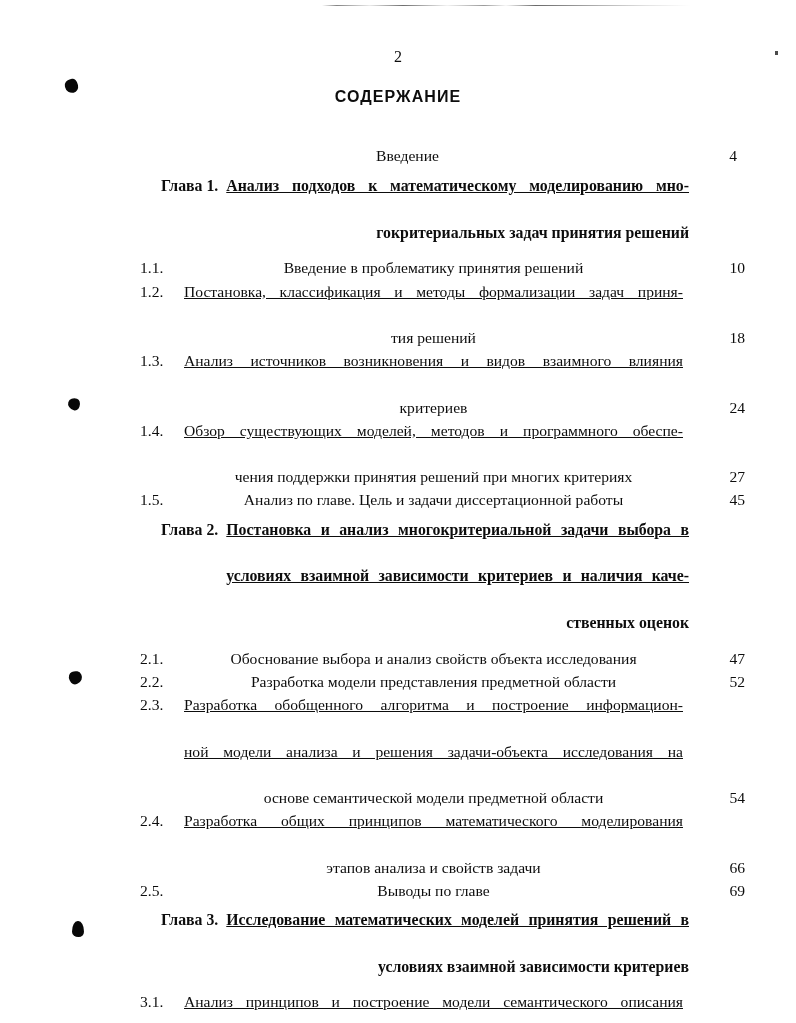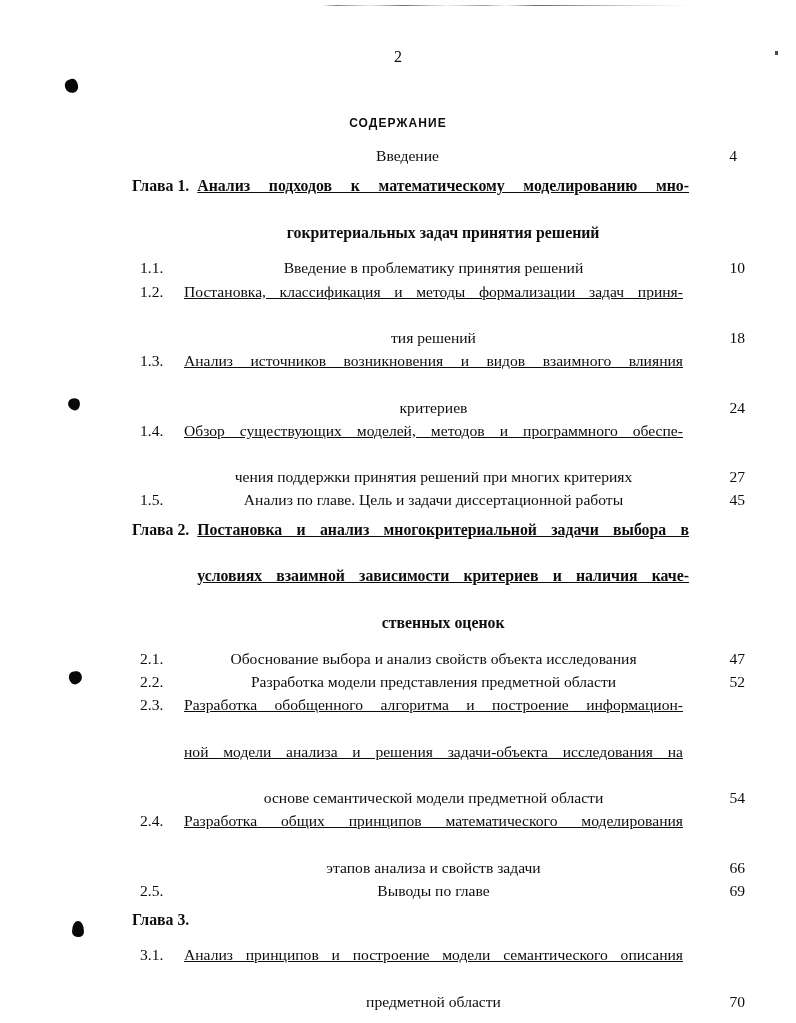--- a/index.html
+++ b/index.html
@@ -81,23 +81,22 @@
     font-size: 16px;
     letter-spacing: .2px;
   }
   .doc-title {
     position: absolute;
     left: 0; right: 0;
     top: 88px;
     text-align: center;
     font-family: "Liberation Sans", "DejaVu Sans", sans-serif;
     font-weight: bold;
-    font-size: 12px;
+    font-size: 16px;
     letter-spacing: 1.1px;
-    margin-top: 28px;
   }
 
   .toc {
     position: absolute;
     left: 132px;
     top: 144px;
     width: 615px;
   }
 
   
@@ -143,27 +142,28 @@
     font-size: 15.8px;
     line-height: 23.4px;
     margin-top: 6px;
     margin-bottom: 6px;
     padding-right: 58px;
   }
   .chapter .ch-label {
     flex: 0 0 auto;
     white-space: nowrap;
     padding-right: 8px;
+    margin-left: 29px;
   }
   .chapter .ch-body {
     flex: 1 1 auto;
     text-align: justify;
   }
   .chapter .ch-body .just { display: block; text-align: justify; }
-  .chapter .ch-body .last { display: block; text-align: center; }
+  .chapter .ch-body .last { display: block; text-align: right; }
 
   .section-list { margin-top: 12px; }
 
   
   .stretch {
     text-align: justify;
     text-decoration: underline;
   }
   .stretch::after {
     content: "";
@@ -282,20 +282,24 @@
       <div class="row">
         <div class="num">2.5.</div>
         <div class="txt">
           <span class="last">Выводы по главе</span>
         </div>
         <div class="pg">69</div>
       </div>
     </div>
     <div class="chapter">
       <div class="ch-label">Глава 3.</div>
+      <div class="ch-body">
+        <span class="just stretch">Исследование математических моделей принятия решений в</span>
+        <span class="last">условиях взаимной зависимости критериев</span>
+      </div>
     </div>
     <div class="section-list">
       <div class="row">
         <div class="num">3.1.</div>
         <div class="txt">
           <span class="stretch">Анализ принципов и построение модели семантического описания</span>
           <span class="last">предметной области</span>
         </div>
         <div class="pg bottom">70</div>
       </div>

